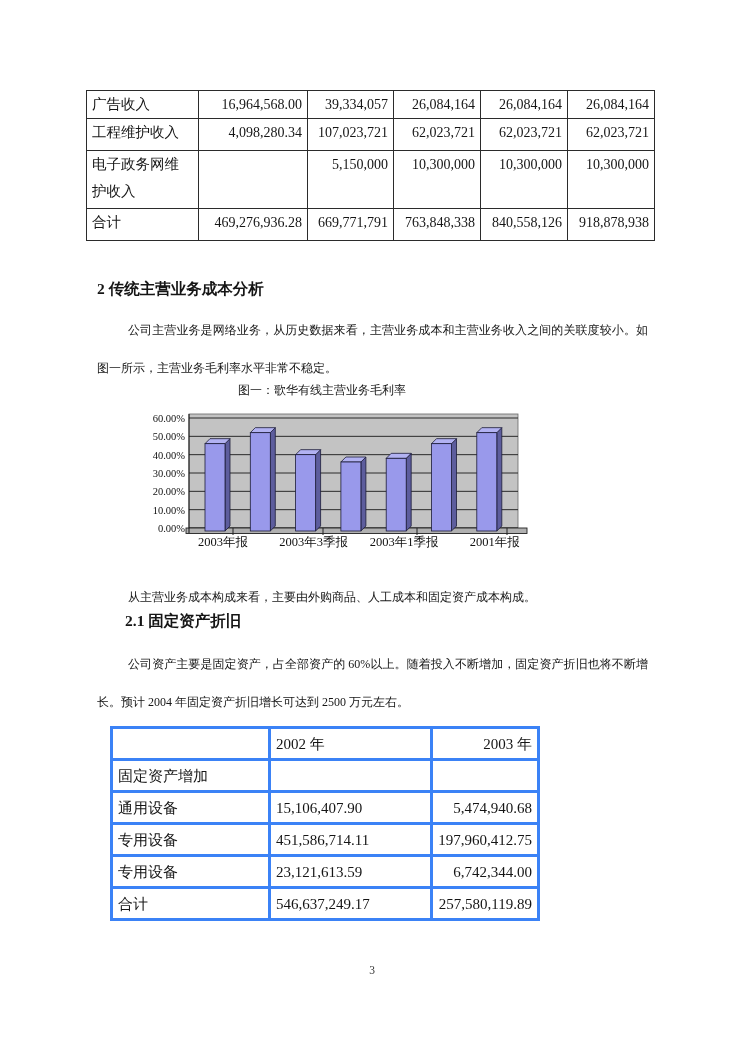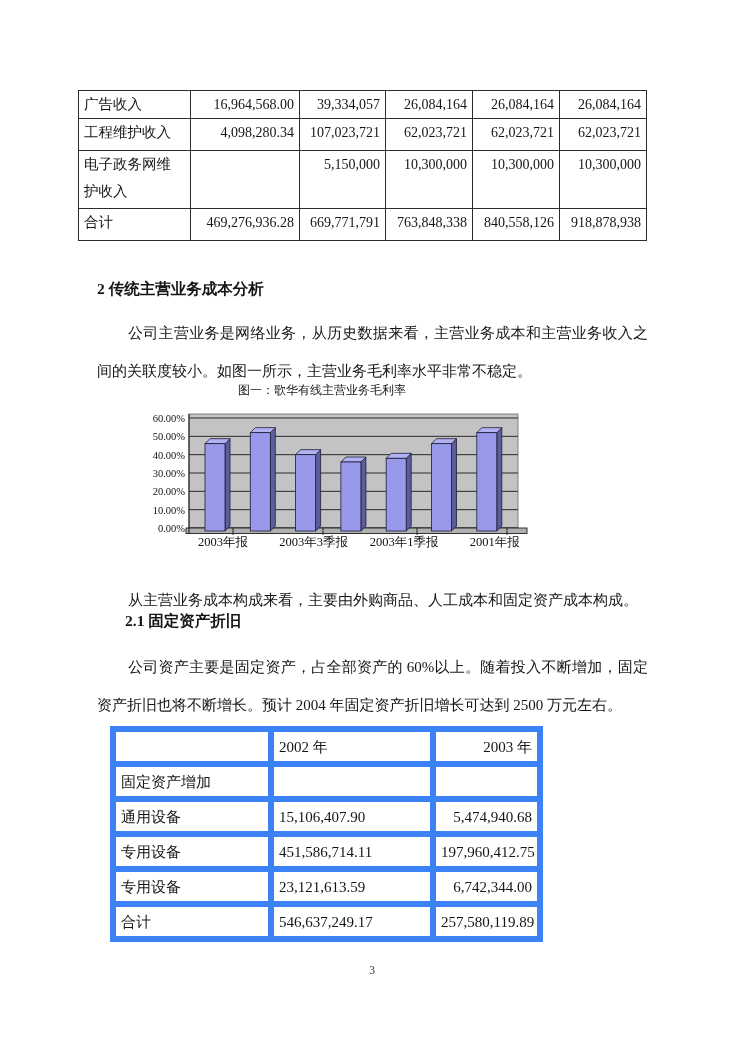--- a/index.html
+++ b/index.html
@@ -6,21 +6,21 @@
   .page{
     position:relative;
     width:744px;height:1052px;
     background:#ffffff;
     font-family:"Liberation Serif","DejaVu Serif",serif;
     color:#151515;
     overflow:hidden;
   }
   
   table.t1{
-    position:absolute;left:78px;top:90px;
+    position:absolute;left:86px;top:90px;
     width:568px;border-collapse:collapse;table-layout:fixed;
   }
   table.t1 td{
     border:1px solid #2b2b2b;
     font-size:14.5px;line-height:27px;
     padding:0 5px;vertical-align:top;
     overflow:hidden;white-space:normal;
   }
   table.t1 td.num{text-align:right;font-size:14px;}
   table.t1 tr.r1 td{height:27px;}
@@ -31,40 +31,40 @@
   .h2{
     position:absolute;left:97px;top:279px;width:560px;
     font-size:15.5px;font-weight:bold;
   }
   .h3{
     position:absolute;left:125px;top:611px;width:500px;
     font-size:15.5px;font-weight:bold;
   }
   .para{
     position:absolute;left:97px;width:551px;
-    font-size:15px;line-height:37.5px;
+    font-size:12px;line-height:37.5px;
     text-indent:31px;text-align:justify;
   }
   .p1{top:300px;}
   .p2{top:567px;white-space:nowrap;text-align:left;}
   .p3{top:634px;}
   .caption{
     position:absolute;font-size:12px;text-align:center;
   }
   .cap1{left:97px;top:382px;width:450px;}
   .cap2{left:97px;top:701px;width:480px;}
   
   .chart{position:absolute;left:140px;top:400px;width:404px;height:162px;}
   
   table.t2{
     position:absolute;left:110px;top:726px;
     width:427px;border-collapse:collapse;table-layout:fixed;
   }
   table.t2 td{
-    border:6px solid #3b82f6;
+    border:3px solid #3b82f6;
     font-size:15px;line-height:28px;height:29px;
     padding:0 5px;vertical-align:middle;
     overflow:hidden;
   }
   table.t2 td.right{text-align:right;}
   table.t2 td.left{text-align:left;}
   
   .pageno{
     position:absolute;left:0;top:964px;width:744px;
     text-align:center;font-size:11.5px;color:#333;

